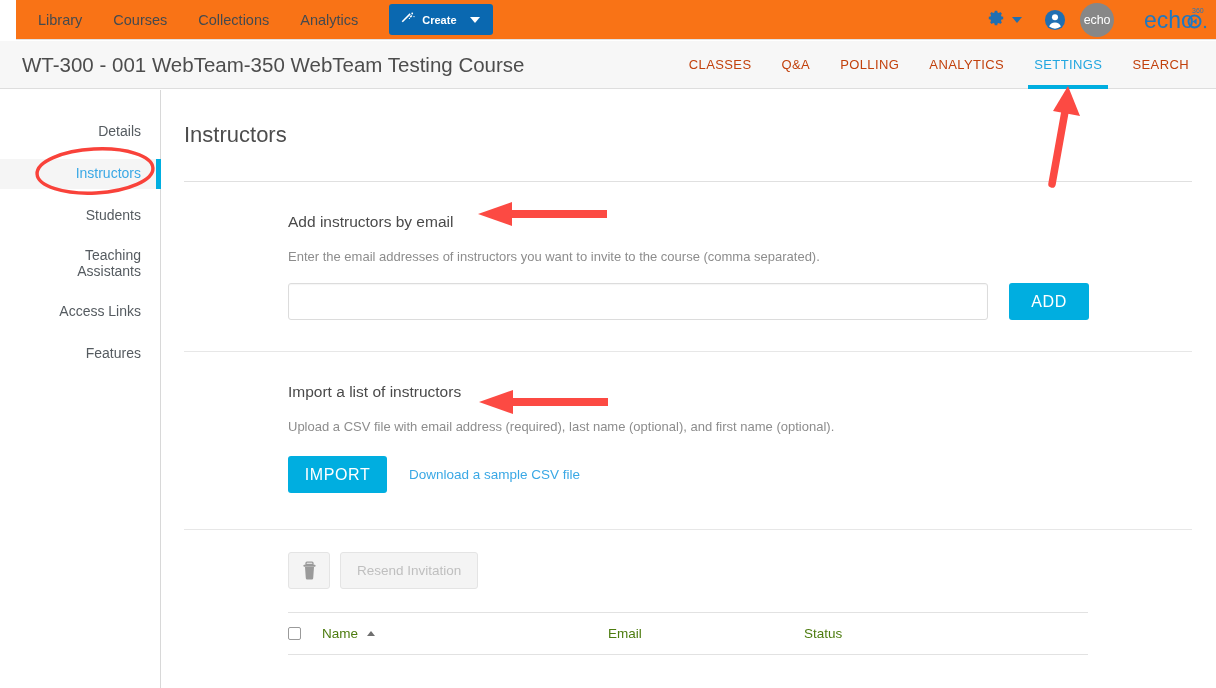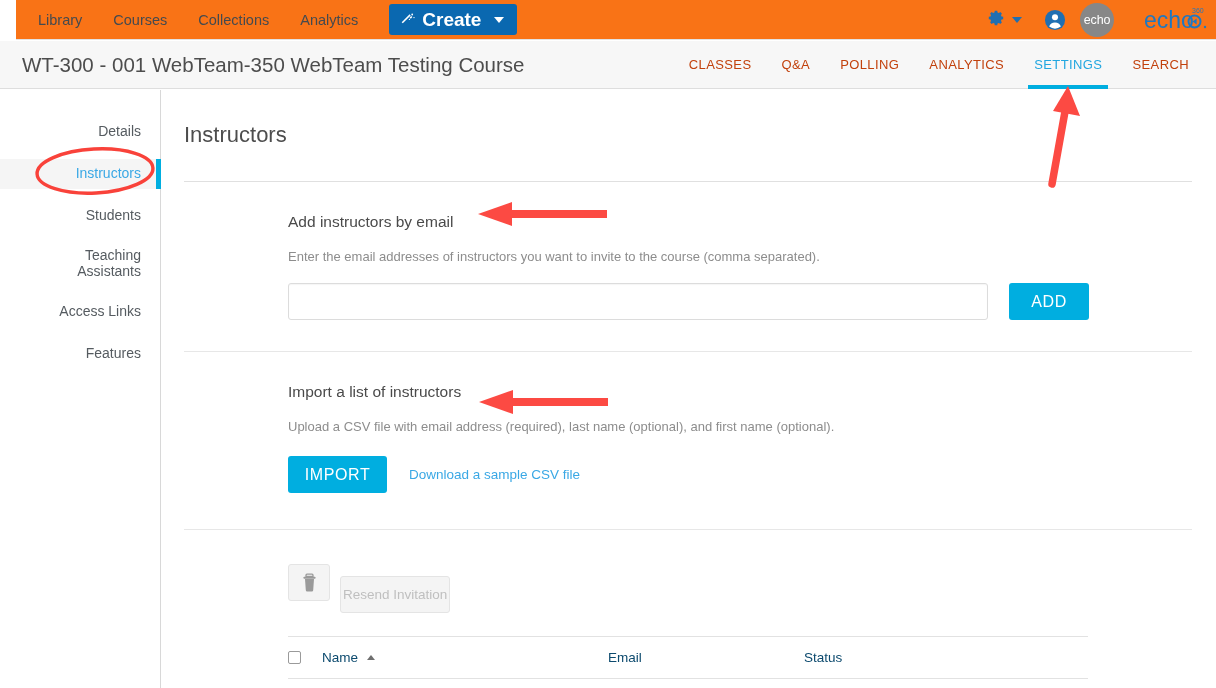--- a/index.html
+++ b/index.html
@@ -21,21 +21,21 @@
   }
   .topnav-left { display: flex; align-items: center; padding-left: 22px; }
   .topnav-link {
     font-size: 14.5px; color: #444a4f; margin-right: 31px;
     cursor: pointer; white-space: nowrap;
   }
   .create-btn {
     background: #0a68b0; color: #fff; border: 0;
     height: 31px; padding: 0 13px 0 10px;
     border-radius: 3px; display: flex; align-items: center;
-    font-size: 19px; font-weight: bold; cursor: pointer;
+    font-size: 11px; font-weight: bold; cursor: pointer;
     font-family: "Liberation Sans", sans-serif;
   }
   .wand-ic { width: 16px; height: 16px; margin-right: 7px; flex: none; }
   .create-caret {
     margin-left: 13px; width: 0; height: 0;
     border-left: 5px solid transparent; border-right: 5px solid transparent;
     border-top: 6px solid #fff;
   }
   .topnav-right {
     margin-left: auto; display: flex; align-items: center; padding-right: 24px;
@@ -138,31 +138,31 @@
 
   .rule3 { height: 1px; background: #e7e7e7; margin: 36px 24px 0 22px; }
 
   .table-tools { display: flex; align-items: center; margin-top: 22px; }
   .icon-btn {
     width: 42px; height: 37px; background: #f4f4f4; border: 1px solid #e4e4e4;
     border-radius: 3px; display: flex; align-items: center; justify-content: center;
     cursor: default;
   }
   .resend-btn {
-    height: 37px; padding: 0 2px; margin-left: 10px;
+    height: 37px; padding: 0 16px; margin-left: 10px;
     background: #f4f4f4; border: 1px solid #e4e4e4; border-radius: 3px;
     color: #bfbfbf; font-size: 13.5px; cursor: default;
     font-family: "Liberation Sans", sans-serif;
-    display: flex; align-items: center; margin-top: 24px;
+    display: flex; align-items: center;
   }
 
   .tbl { width: 800px; margin-top: 23px; border-top: 1px solid #e2e2e2; }
   .tbl-head {
     display: flex; align-items: center; height: 42px;
-    border-bottom: 1px solid #e2e2e2; font-size: 13.5px; color: #0c4a6e;
+    border-bottom: 1px solid #e2e2e2; font-size: 13.5px; color: #4d7c0f;
   }
   .th-check { width: 34px; display: flex; align-items: center; }
   .chk {
     width: 13px; height: 13px; border: 1px solid #9a9a9a; border-radius: 2px;
     background: #fff; cursor: pointer;
   }
   .th-name { width: 286px; display: flex; align-items: center; cursor: pointer; }
   .sort-asc {
     width: 0; height: 0; margin-left: 9px;
     border-left: 4px solid transparent; border-right: 4px solid transparent;

